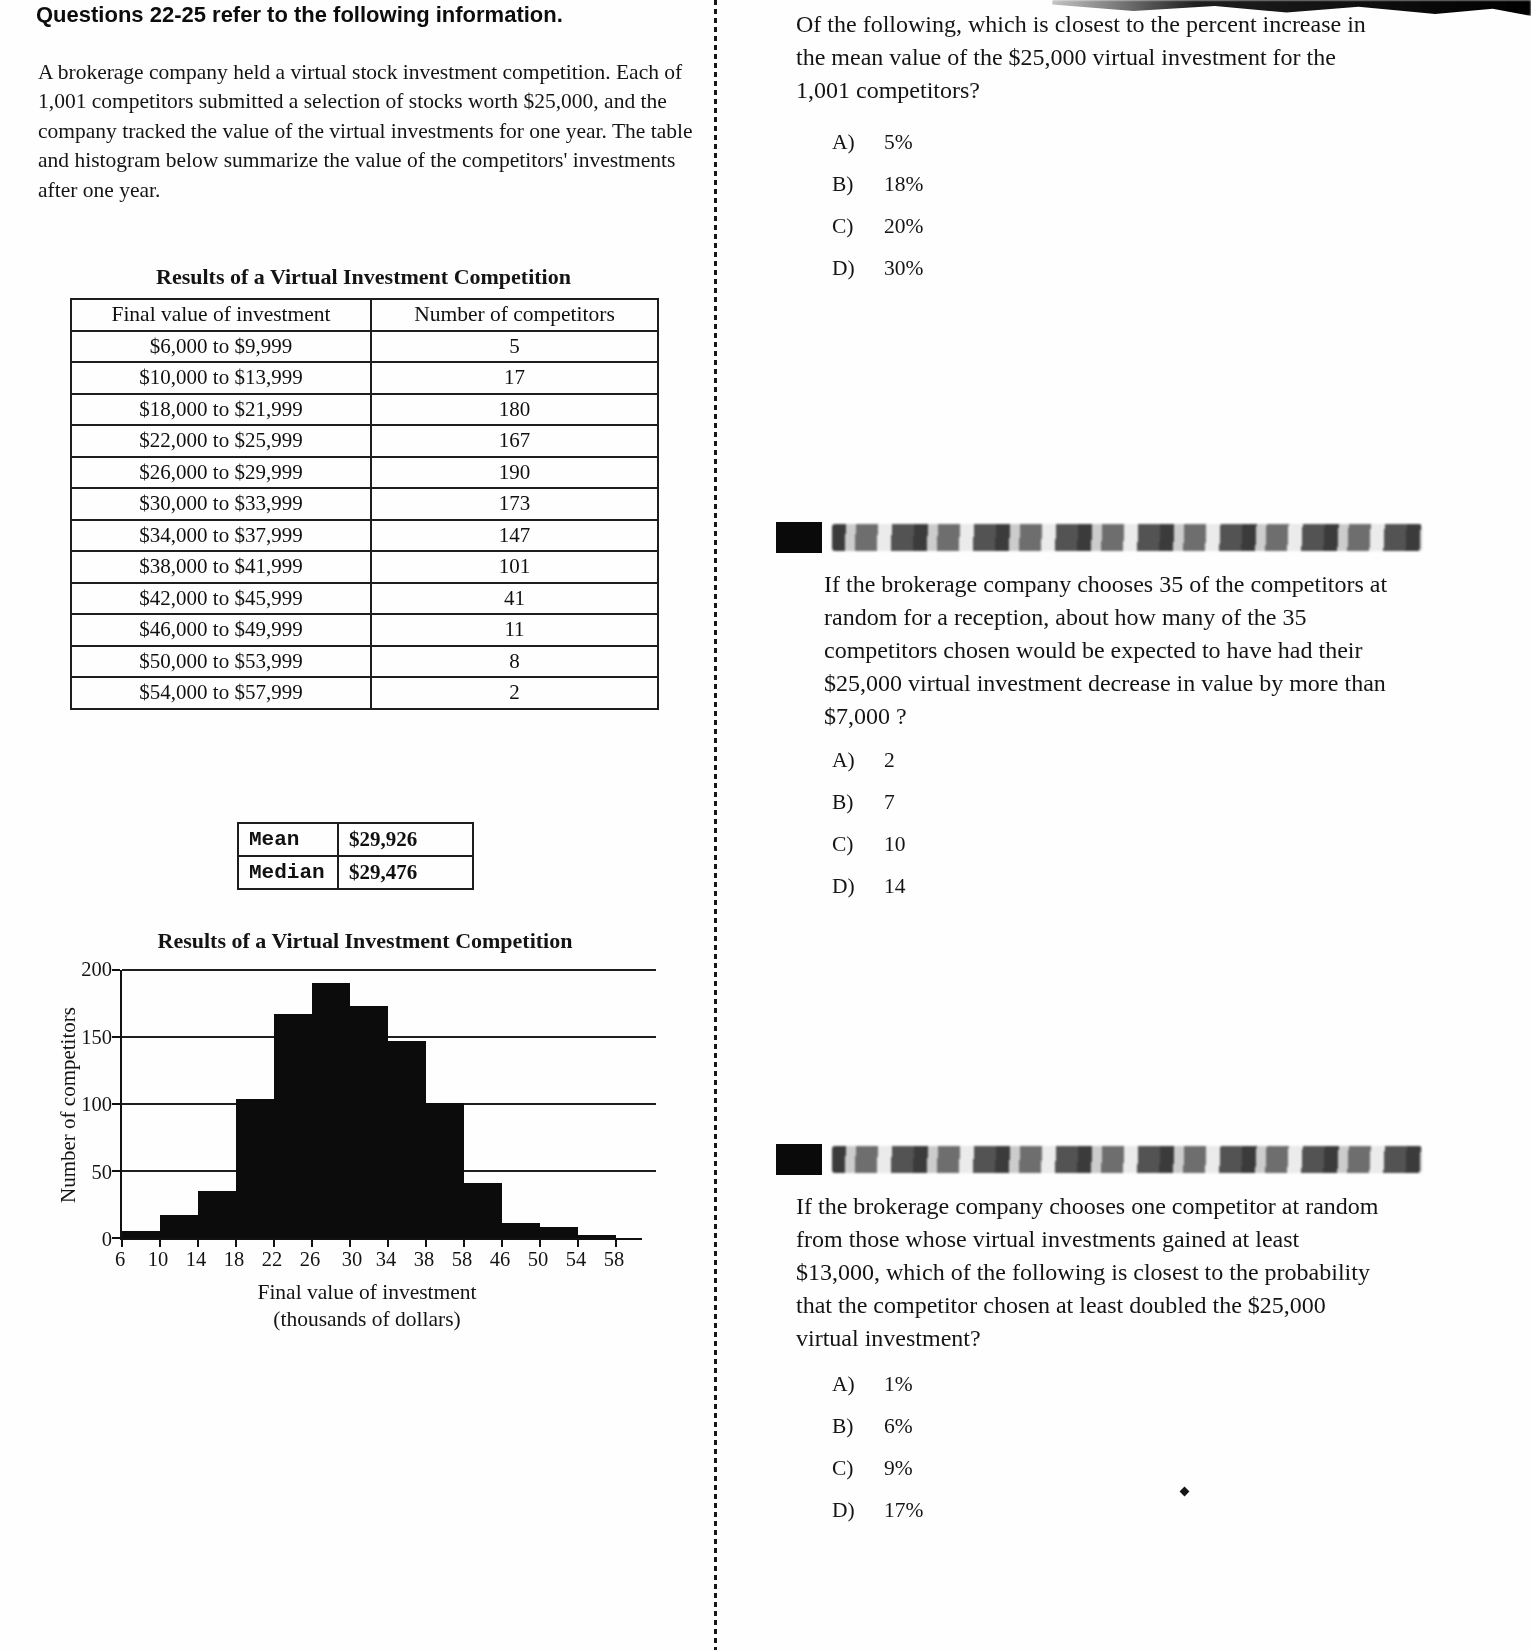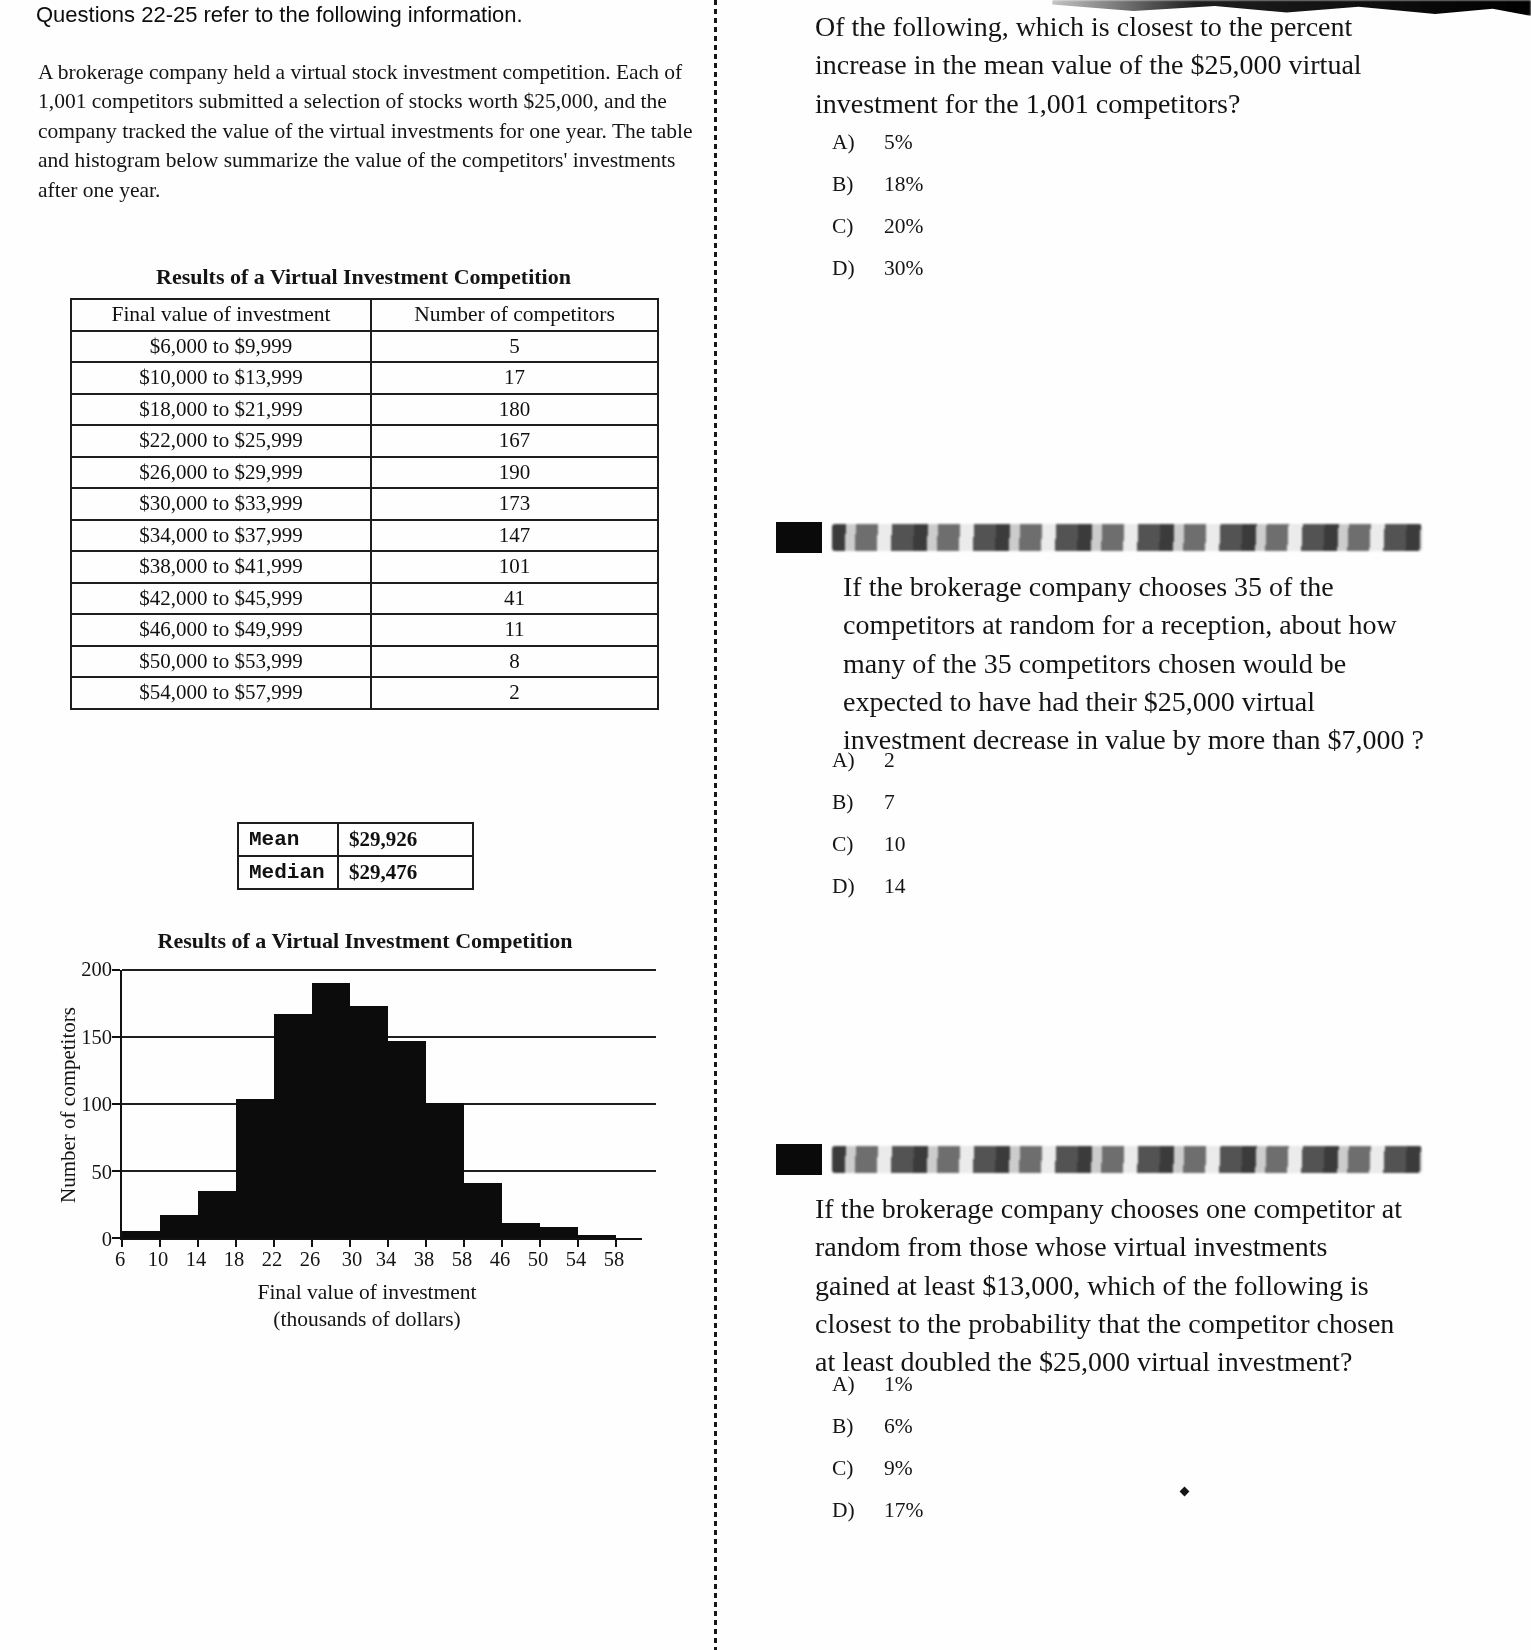--- a/index.html
+++ b/index.html
@@ -19,21 +19,21 @@
     clip-path:polygon(0 0,100% 0,100% 100%,92% 55%,80% 88%,64% 42%,49% 78%,34% 38%,17% 68%,0 28%);
     filter:blur(.8px);
   }
   .artifact-dot {
     position:absolute; left:1181px; top:1488px; width:7px; height:7px;
     background:#151515; transform:rotate(45deg);
   }
   
   .doc-header {
     position:absolute; left:36px; top:2px; width:645px;
-    font-family:"Liberation Sans", sans-serif; font-weight:normal; font-size:22px; color:#0d0d0d;
+    font-family:"Liberation Sans", sans-serif; font-weight:bold; font-size:22px; color:#0d0d0d;
   }
   .intro {
     position:absolute; left:38px; top:58px; width:657px;
     font-size:21.5px; line-height:1.37;
   }
   .table-title {
     position:absolute; left:70px; top:264px; width:587px;
     text-align:center; font-weight:bold; font-size:22px;
   }
   table.inv {
@@ -72,21 +72,21 @@
   .bars {
     position:absolute; left:0; bottom:0; width:494px; height:100%;
     display:flex; align-items:flex-end; z-index:2;
   }
   .bar { flex:0 0 38px; background:#0c0c0c; }
   .hist-xticks { position:relative; margin-left:80px; width:522px; height:32px; }
   .xtick-label { position:absolute; top:8px; transform:translateX(-50%); font-size:20.5px; }
   .hist-xlabel { margin-left:80px; width:494px; text-align:center; font-size:21.5px; margin-top:8px; }
   .hist-xlabel.sub { margin-top:2px; }
   
-  .q-text { position:absolute; left:815px; width:588px; font-size:28px; line-height:1.37; }
+  .q-text { position:absolute; left:796px; width:588px; font-size:24px; line-height:1.37; }
   .choices { position:absolute; left:832px; width:560px; }
   .choice { display:flex; margin-bottom:13px; font-size:21.5px; line-height:29px; }
   .choice-letter { width:52px; }
   .banner {
     position:absolute; left:776px; width:646px; height:38px;
     display:flex; align-items:center; gap:10px;
   }
   .numbox { width:46px; height:31px; background:#0a0a0a; flex:0 0 auto; }
   .smear {
     flex:1; height:27px; border-radius:3px;

